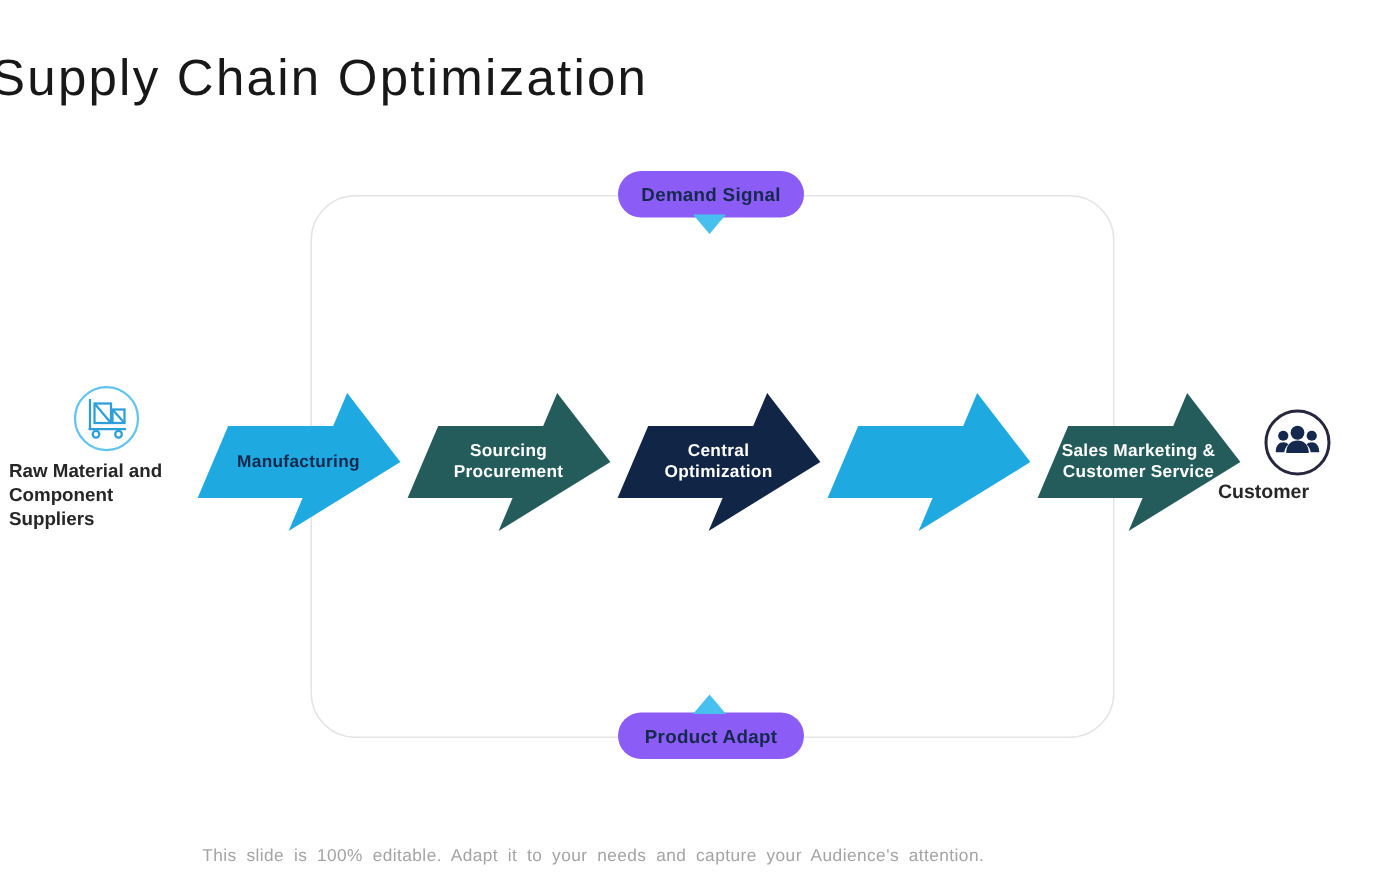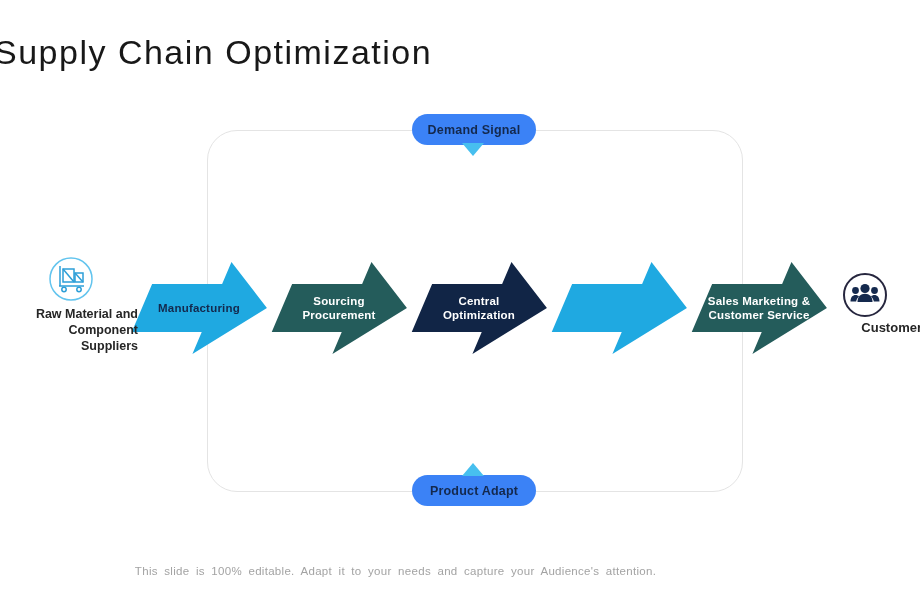--- a/index.html
+++ b/index.html
@@ -21,34 +21,34 @@
   .arrow-label{position:absolute;top:288px;width:140px;height:40px;z-index:3;
                display:flex;align-items:center;justify-content:center;text-align:center;
                font-size:11.5px;font-weight:bold;line-height:14px;letter-spacing:.2px;
                white-space:pre-line;}
   .label-dark{color:#14294D;}
   .label-light{color:#ffffff;}
   .al-0{left:129px;} .al-1{left:269px;} .al-2{left:409px;} .al-3{left:549px;} .al-4{left:689px;}
 
   
   .badge{position:absolute;left:412px;width:124px;height:31px;z-index:4;
-         background:#3b82f6;border-radius:16px;display:flex;align-items:center;justify-content:center;
+         background:#8b5cf6;border-radius:16px;display:flex;align-items:center;justify-content:center;
          font-size:12.5px;font-weight:bold;color:#14294D;letter-spacing:.2px;}
   .badge-top{top:114px;}
   .badge-bottom{top:475px;}
   .badge-tail{position:absolute;left:462px;width:0;height:0;z-index:4;
               border-left:11px solid transparent;border-right:11px solid transparent;}
   .tail-down{top:143px;border-top:13px solid #47BFEF;}
   .tail-up{top:463px;border-bottom:13px solid #47BFEF;}
 
   
   .endpoint-icon{position:absolute;z-index:3;}
   .ep-source{left:48px;top:256px;}
   .ep-customer{left:842px;top:272px;}
-  .endpoint-label{position:absolute;z-index:3;text-align:right;font-weight:bold;color:#262626;
+  .endpoint-label{position:absolute;z-index:3;text-align:left;font-weight:bold;color:#262626;
                   white-space:pre-line;}
   .src-label{left:6px;top:306px;width:132px;font-size:12.5px;line-height:16px;}
   .cust-label{left:812px;top:320px;width:110px;font-size:13px;}
 
   
   .footer{position:absolute;left:0;top:565px;width:791px;text-align:center;
           font-size:11.5px;color:#a3a3a3;letter-spacing:.3px;word-spacing:3px;}
 </style>
 </head>
 <body>

